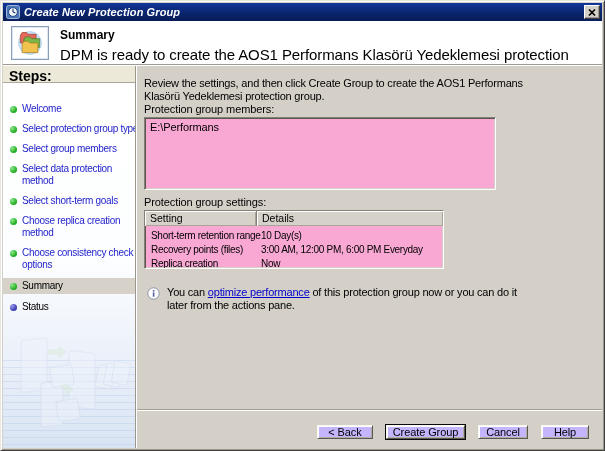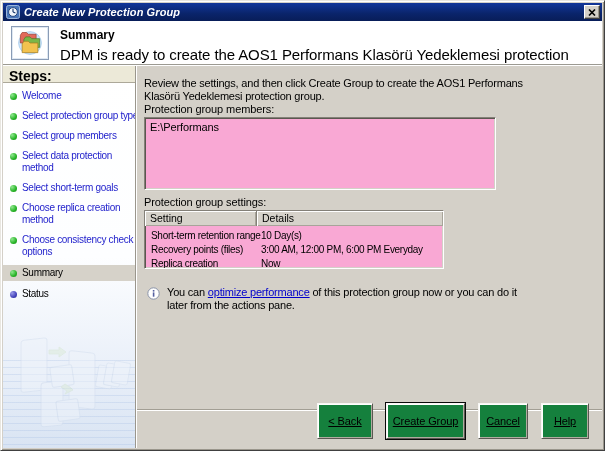--- a/index.html
+++ b/index.html
@@ -49,21 +49,21 @@
   
   .sidebar{
     width:133px; flex:none; position:relative; overflow:hidden;
     background:linear-gradient(180deg,#ffffff 0%, #fdfeff 50%, #eaf0f9 78%, #d9e4f3 100%);
     border-right:1px solid #9a968c;
   }
   .steps-heading{
     height:17px; background:#ece9d8; border-bottom:1px solid #aca899;
     font-weight:bold; font-size:14px; padding:2px 0 0 6px;
   }
-  .steps{ padding-top:6px; position:relative; z-index:2; }
+  .steps{ padding-top:19px; position:relative; z-index:2; }
   .step{ display:flex; align-items:flex-start; padding:1px 1px 1px 7px; margin-bottom:6px; cursor:pointer; }
   .bullet{ width:7px; height:7px; border-radius:50%; margin:3px 5px 0 0; flex:none; }
   .bullet.done{ background:radial-gradient(circle at 30% 30%, #90e890, #28b428 60%, #138413); }
   .bullet.pending{ background:radial-gradient(circle at 30% 30%, #9a9ae8, #4444bc 60%, #262688); }
   .step-label{ color:#2424cc; font-size:10px; letter-spacing:-0.3px; line-height:12px; width:112px; }
   .step.nowrap .step-label{ white-space:nowrap; }
   .step.current{ background:#d6d2c9; padding-top:2px; padding-bottom:2px; }
   .step.current .step-label, .step.pending-item .step-label{ color:#000; }
   .watermark{ position:absolute; left:4px; bottom:2px; z-index:1; }
   .sidebar::after{
@@ -102,25 +102,25 @@
   .note .info-icon{ flex:none; margin:1px 7px 0 0; }
   .note-text{ width:365px; line-height:13px; letter-spacing:-0.2px; }
   .link{ color:#0000cc; text-decoration:underline; cursor:pointer; }
 
   .bottom-separator{
     position:absolute; left:0; right:0; bottom:37px; height:2px;
     border-top:1px solid #a29e94; background:#fff;
   }
   .buttons{ position:absolute; right:13px; bottom:9px; display:flex; gap:13px; }
   .btn{
-    height:36px; font-size:11px; letter-spacing:-0.1px; cursor:pointer;
-    background:#15803d;
+    height:14px; font-size:11px; letter-spacing:-0.1px; cursor:pointer;
+    background:#c4b5fd;
     border:1px solid; border-color:#f8f7f4 #5a5852 #5a5852 #f8f7f4;
     box-shadow: inset 1px 1px 0 #fff, inset -1px -1px 0 #b0aca0;
-    display:flex; align-items:center; justify-content:center;text-decoration:underline;
+    display:flex; align-items:center; justify-content:center;
   }
   .btn-back{ width:56px; }
   .btn-create{ width:79px; outline:1px solid #0a0a0a; }
   .btn-cancel{ width:50px; }
   .btn-help{ width:48px; }
 </style>
 </head>
 <body>
 
 <div class="window">

